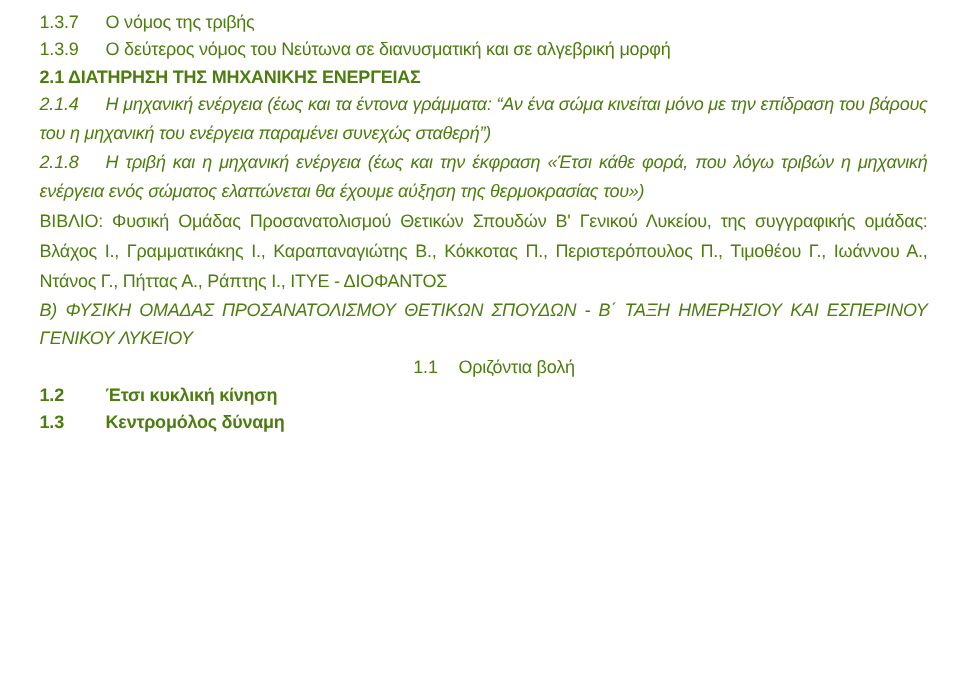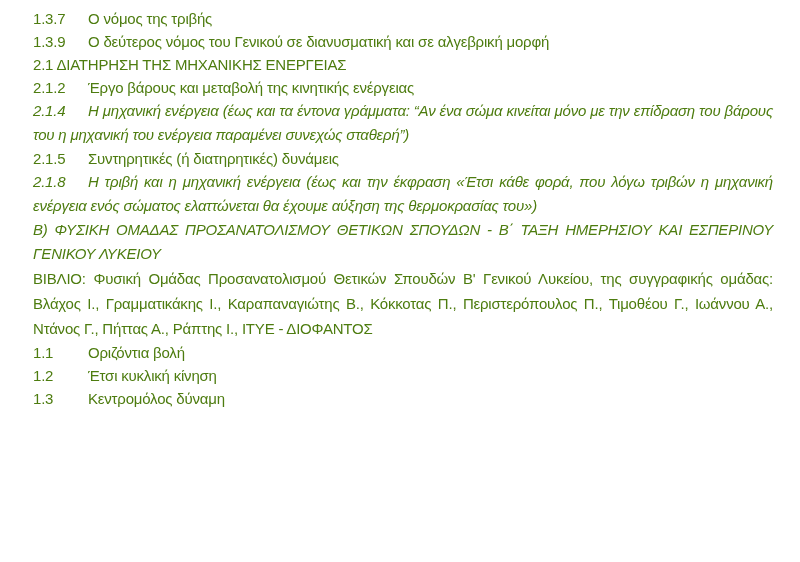--- a/index.html
+++ b/index.html
@@ -23,53 +23,51 @@
   }
   p.ln { margin: 0; }
   .num {
     display: inline-block;
     width: 55px;
   }
   .j { text-align: justify; }
   .lh24 { line-height: 24px; font-style: italic; }
   .lh25 { line-height: 25px; }
   .mt1  { margin-top: 1px;  }
-  .mt2  { margin-top: 2px;  }
-  .mt3  { margin-top: 3px;  }
+  .mt2  { margin-top: 2px; font-weight: bold;  }
+  .mt3  { margin-top: 3px; font-weight: bold;  }
   .mt5  { margin-top: 5px;  }
-  .mt6  { margin-top: 6px;  }
+  .mt6  { margin-top: 6px; text-align: center;  }
   .mt7  { margin-top: 7px;  }
   .mt13 { margin-top: 13px; }
   .mt17 { margin-top: 17px; }
 </style>
 </head>
 <body>
 
 <div class="page">
 
   <p class="ln"><span class="num">1.3.7</span><span>Ο νόμος της τριβής</span></p>
 
-  <p class="ln"><span class="num">1.3.9</span><span>Ο δεύτερος νόμος του Γενικού σε διανυσματική και σε αλγεβρική μορφή</span></p>
+  <p class="ln"><span class="num">1.3.9</span><span>Ο δεύτερος νόμος του Νεύτωνα σε διανυσματική και σε αλγεβρική μορφή</span></p>
 
   <p class="ln mt3">2.1 ΔΙΑΤΗΡΗΣΗ ΤΗΣ ΜΗΧΑΝΙΚΗΣ ΕΝΕΡΓΕΙΑΣ</p>
 
 
-  <p class="ln mt5"><span class="num">2.1.2</span><span>Έργο βάρους και μεταβολή της κινητικής ενέργειας</span></p>
 
 
   <p class="ln j lh24"><span class="num">2.1.4</span><span>Η μηχανική ενέργεια (έως και τα έντονα γράμματα: “Αν ένα σώμα κινείται μόνο με την επίδραση του βάρους του η μηχανική του ενέργεια παραμένει συνεχώς σταθερή”)</span></p>
 
-  <p class="ln mt3"><span class="num">2.1.5</span><span>Συντηρητικές (ή διατηρητικές) δυνάμεις</span></p>
 
 
   <p class="ln j lh24"><span class="num">2.1.8</span><span>Η τριβή και η μηχανική ενέργεια (έως και την έκφραση «Έτσι κάθε φορά, που λόγω τριβών η μηχανική ενέργεια ενός σώματος ελαττώνεται θα έχουμε αύξηση της θερμοκρασίας του»)</span></p>
 
+  <p class="ln j lh25 mt13">ΒΙΒΛΙΟ: Φυσική Ομάδας Προσανατολισμού Θετικών Σπουδών Β' Γενικού Λυκείου, της συγγραφικής ομάδας: Βλάχος Ι., Γραμματικάκης Ι., Καραπαναγιώτης Β., Κόκκοτας Π., Περιστερόπουλος Π., Τιμοθέου Γ., Ιωάννου Α., Ντάνος Γ., Πήττας Α., Ράπτης Ι., ΙΤΥΕ - ΔΙΟΦΑΝΤΟΣ</p>
+
   <p class="ln j lh24 mt7">Β) ΦΥΣΙΚΗ ΟΜΑΔΑΣ ΠΡΟΣΑΝΑΤΟΛΙΣΜΟΥ ΘΕΤΙΚΩΝ ΣΠΟΥΔΩΝ - Β΄ ΤΑΞΗ ΗΜΕΡΗΣΙΟΥ ΚΑΙ ΕΣΠΕΡΙΝΟΥ ΓΕΝΙΚΟΥ ΛΥΚΕΙΟΥ</p>
-
-  <p class="ln j lh25 mt13">ΒΙΒΛΙΟ: Φυσική Ομάδας Προσανατολισμού Θετικών Σπουδών Β' Γενικού Λυκείου, της συγγραφικής ομάδας: Βλάχος Ι., Γραμματικάκης Ι., Καραπαναγιώτης Β., Κόκκοτας Π., Περιστερόπουλος Π., Τιμοθέου Γ., Ιωάννου Α., Ντάνος Γ., Πήττας Α., Ράπτης Ι., ΙΤΥΕ - ΔΙΟΦΑΝΤΟΣ</p>
 
 
   <p class="ln mt6"><span class="num">1.1</span><span>Οριζόντια βολή</span></p>
 
   <p class="ln mt3"><span class="num">1.2</span><span>Έτσι κυκλική κίνηση</span></p>
 
   <p class="ln mt2"><span class="num">1.3</span><span>Κεντρομόλος δύναμη</span></p>
 
 </div>
 

